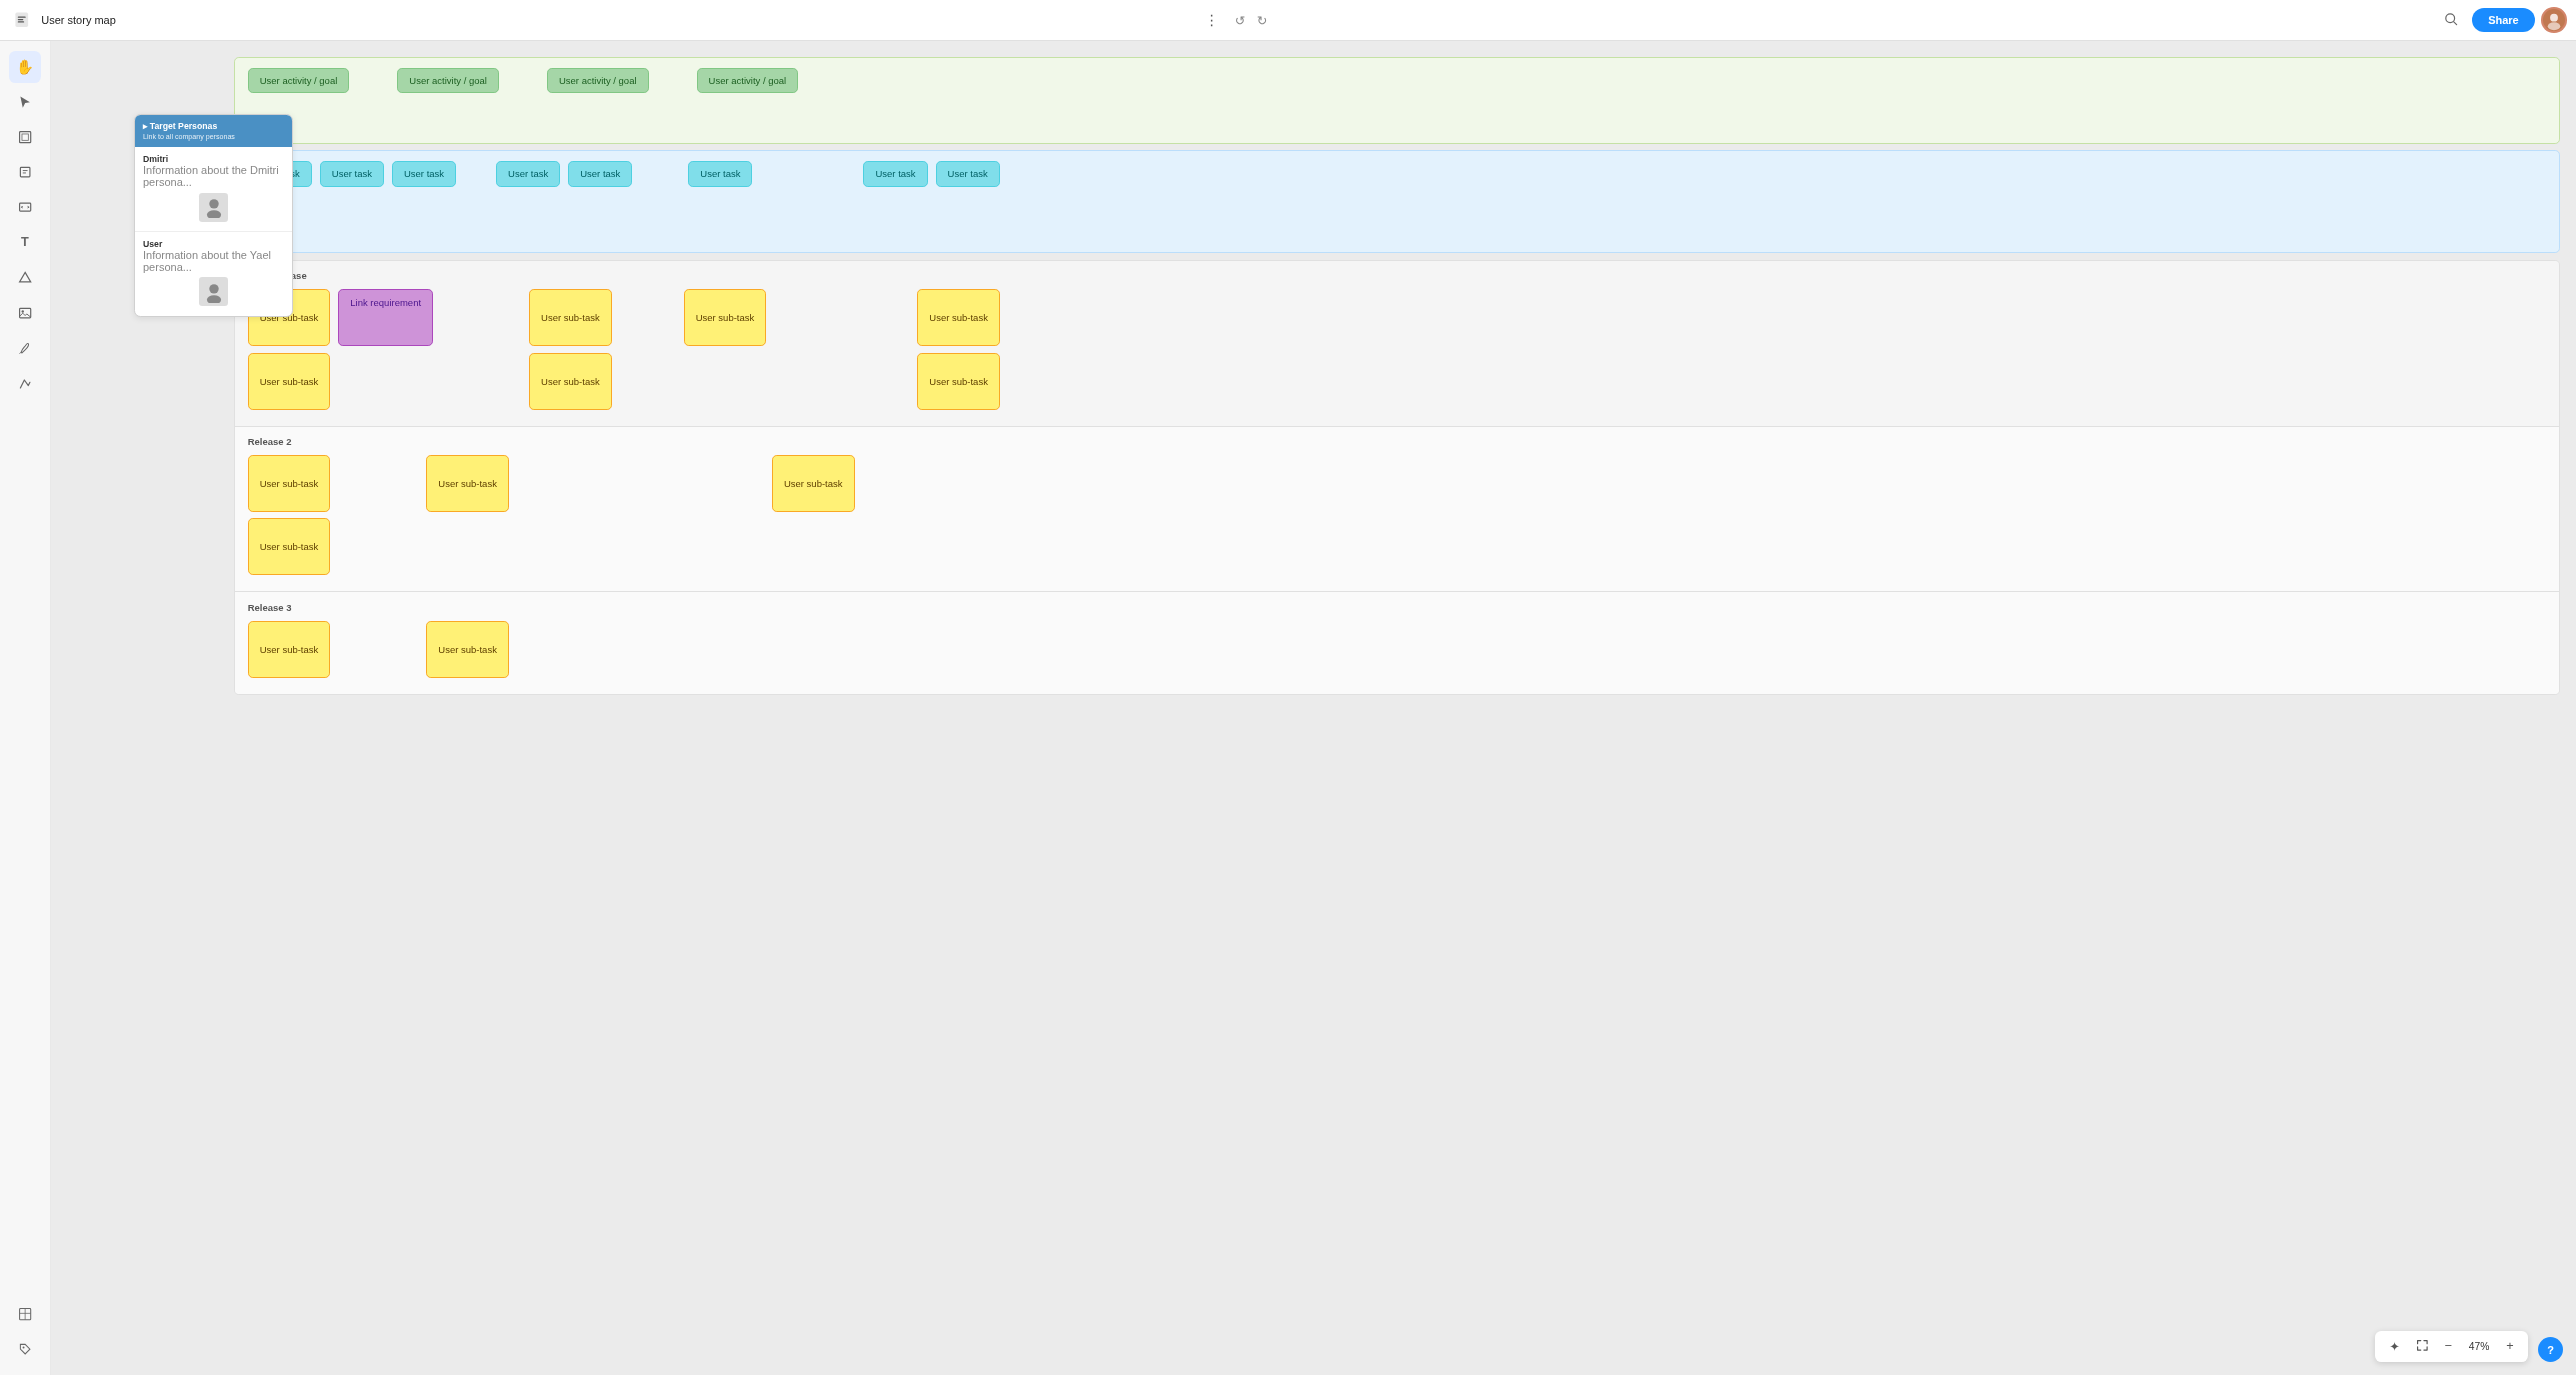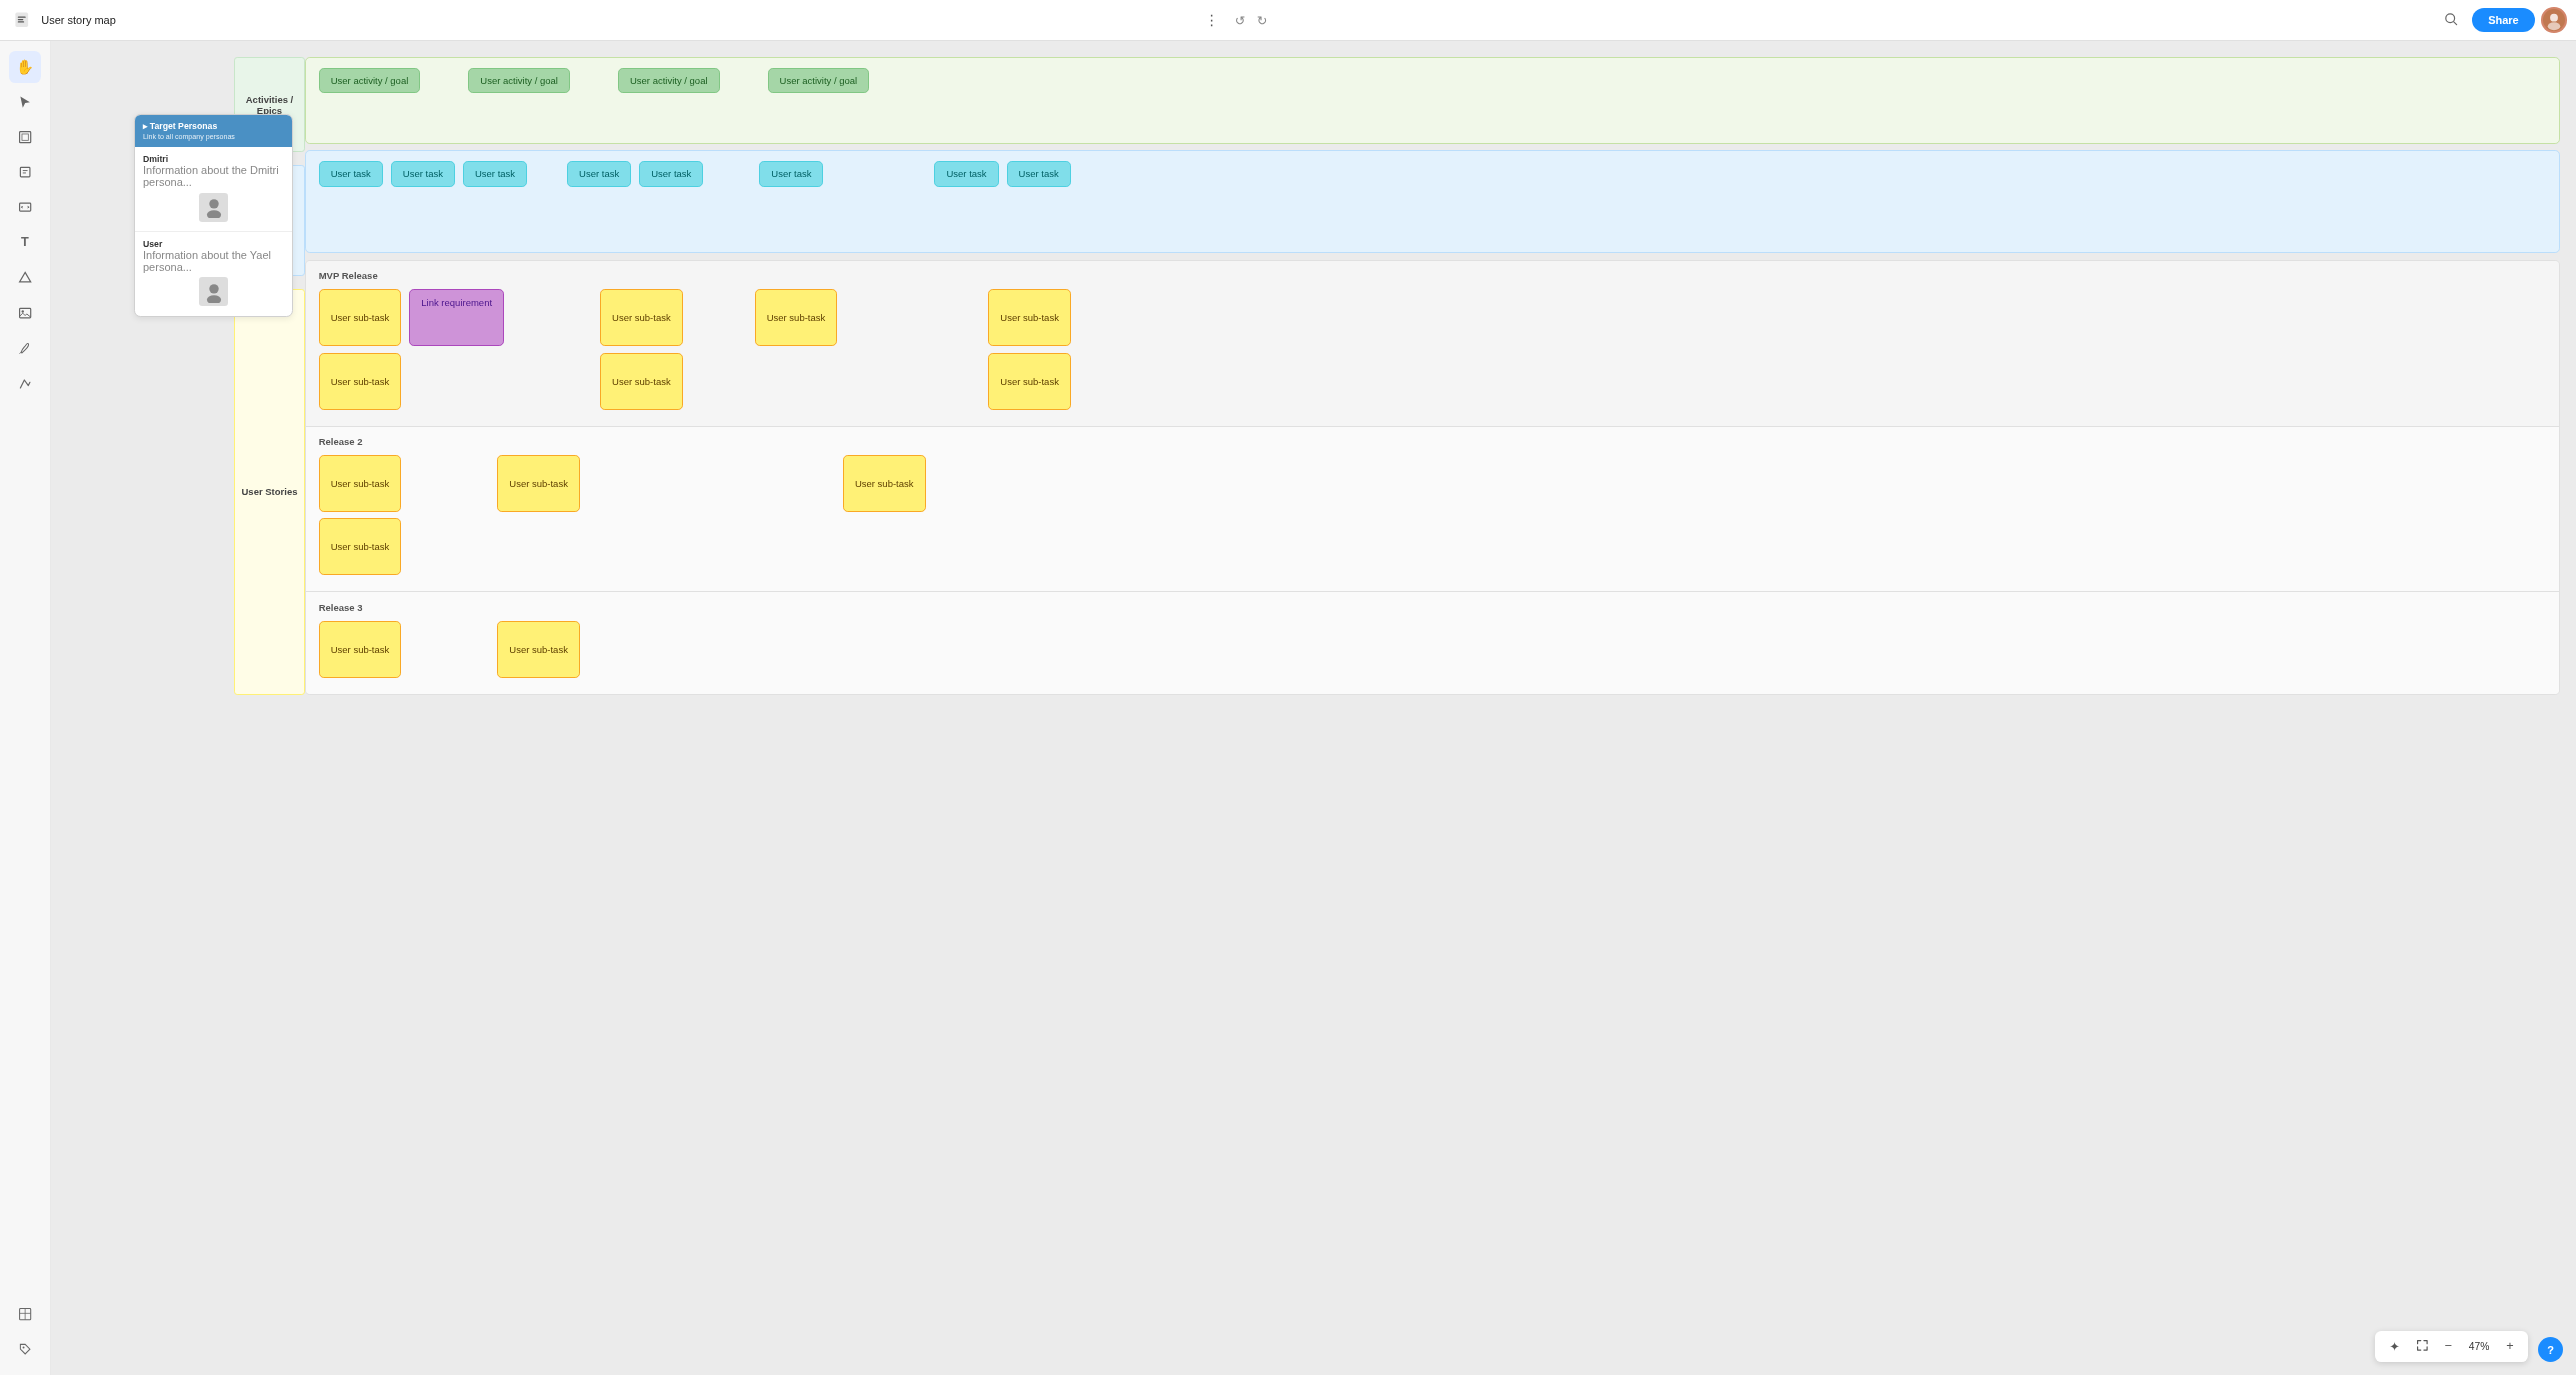--- a/index.html
+++ b/index.html
@@ -315,31 +315,20 @@
             <svg width="22" height="22" viewBox="0 0 28 28">
                 <circle cx="14" cy="10" r="6" fill="#888"></circle>
                 <ellipse cx="14" cy="24" rx="9" ry="6" fill="#888"></ellipse>
               </svg>
           </div>
         </div>
       </div>
 
       <div style="display: flex; gap: 0; margin-left: 167px;">
 
-        <div class="left-labels">
-          <div class="row-label activities">
-            <span>Activities / Epics</span>
-          </div>
-          <div class="row-label features">
-            <span>Features</span>
-          </div>
-          <div class="row-label stories">
-            <span>User Stories</span>
-          </div>
-        </div>
 
         <div class="main-content">
 
           <div class="activities-section">
             <div class="card-green">User activity / goal</div>
             <div class="card-green">User activity / goal</div>
             <div class="card-green">User activity / goal</div>
             <div class="card-green">User activity / goal</div>
           </div>
 

